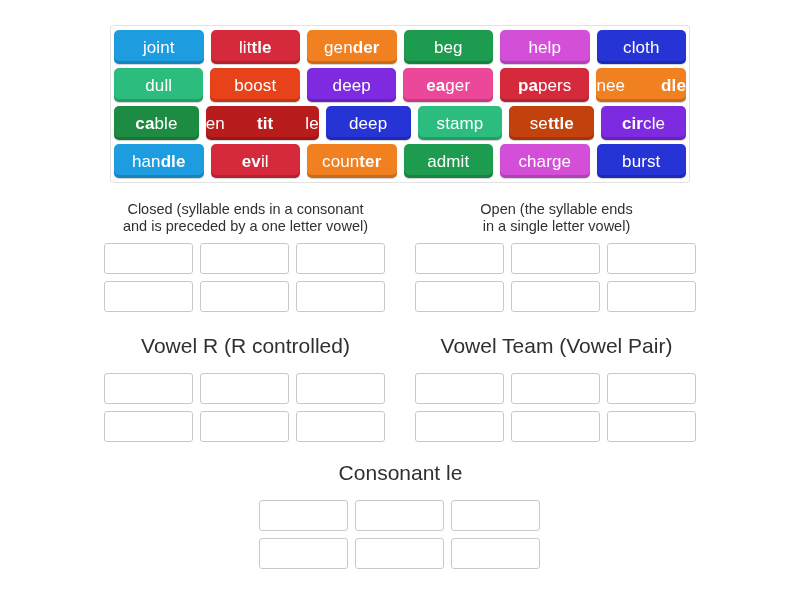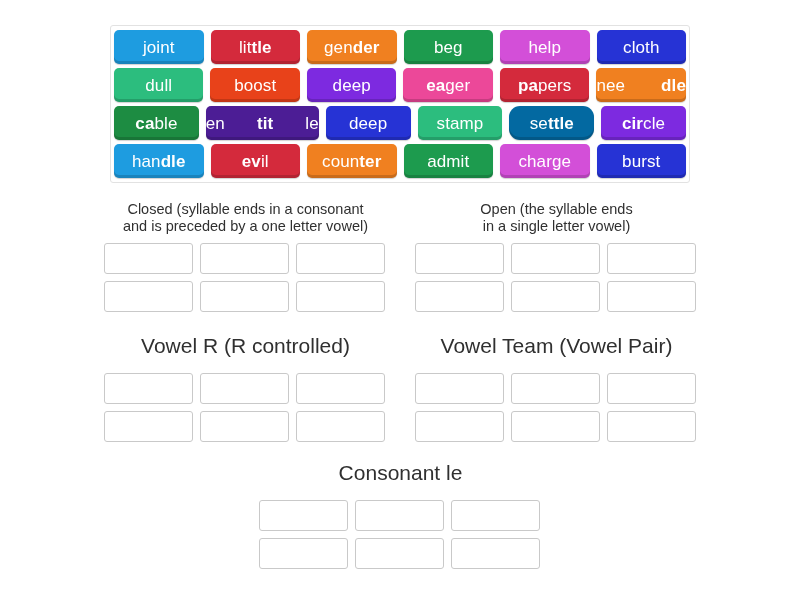--- a/index.html
+++ b/index.html
@@ -164,32 +164,32 @@
         <div class="tile" style="background: rgb(240, 128, 32); gap: 36px;">
           <span>nee</span>
           <span class="b">dle</span>
         </div>
       </div>
       <div class="tile-row">
         <div class="tile" style="background: rgb(29, 140, 66);">
           <span class="b">ca</span>
           <span>ble</span>
         </div>
-        <div class="tile" style="background: #4c1d95; gap: 32px;">
+        <div class="tile" style="background: #b91c1c; gap: 32px;">
           <span>en</span>
           <span class="b">tit</span>
           <span>le</span>
         </div>
         <div class="tile" style="background: rgb(38, 51, 213);">
           <span>deep</span>
         </div>
         <div class="tile" style="background: rgb(44, 189, 126);">
           <span>stamp</span>
         </div>
-        <div class="tile" style="background: #0369a1; border-radius: 11px;">
+        <div class="tile" style="background: #c2410c;">
           <span>se</span>
           <span class="b">ttle</span>
         </div>
         <div class="tile" style="background: rgb(125, 42, 224);">
           <span class="b">cir</span>
           <span>cle</span>
         </div>
       </div>
       <div class="tile-row">
         <div class="tile" style="background: rgb(30, 156, 224);">

